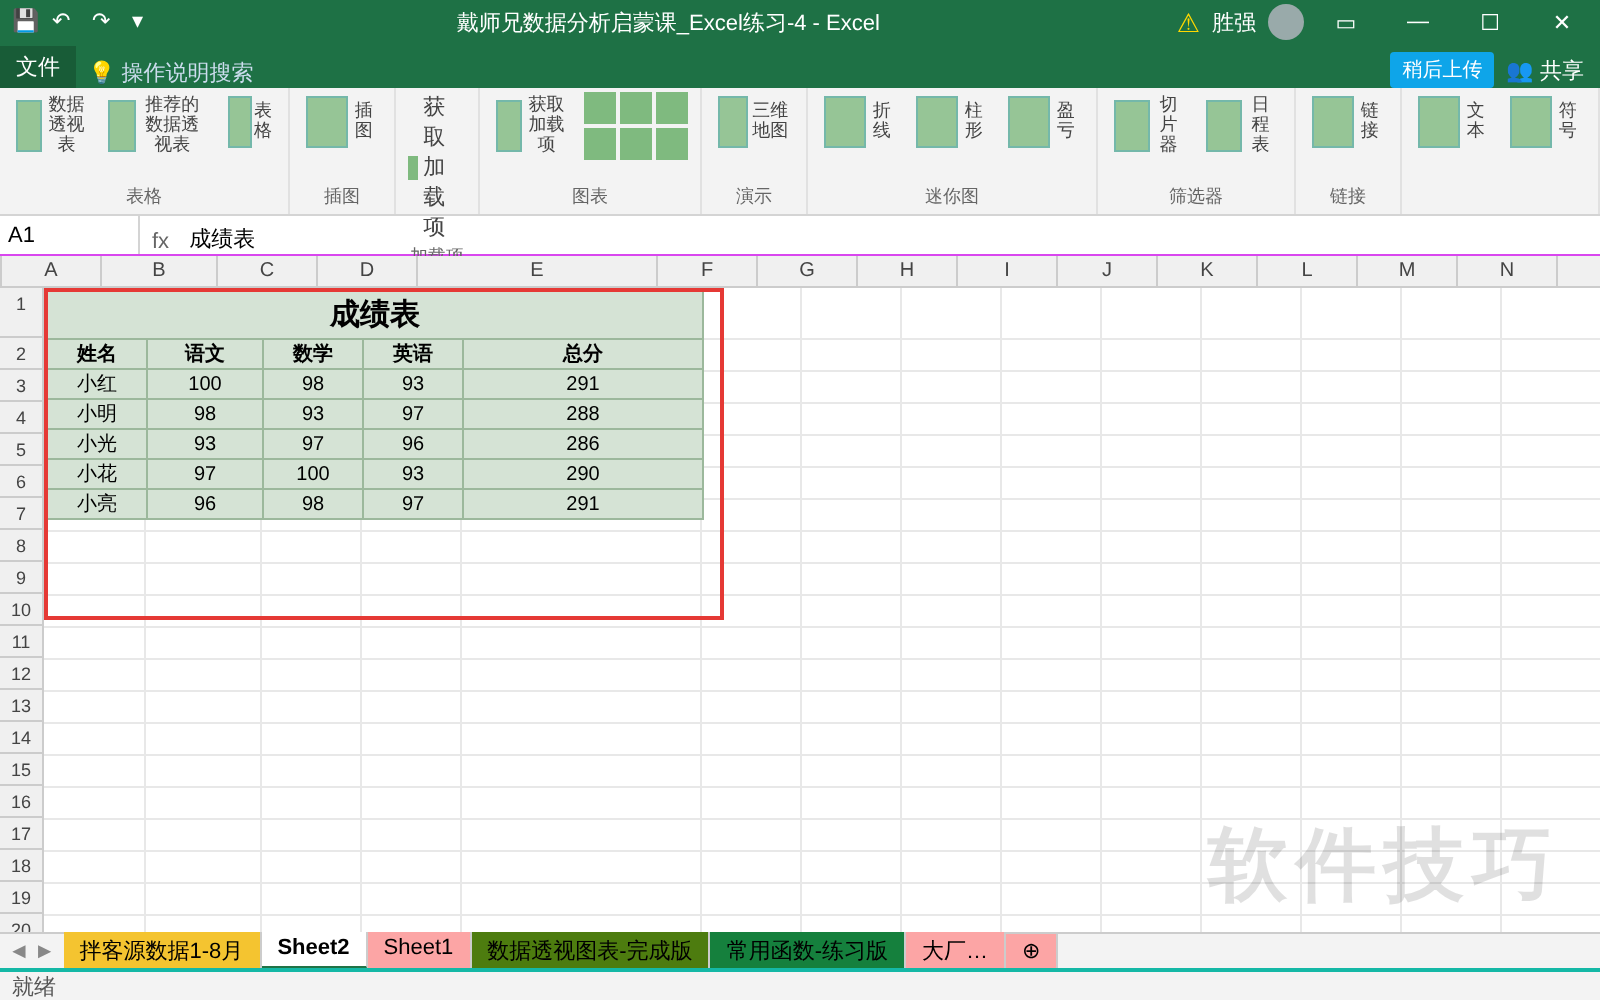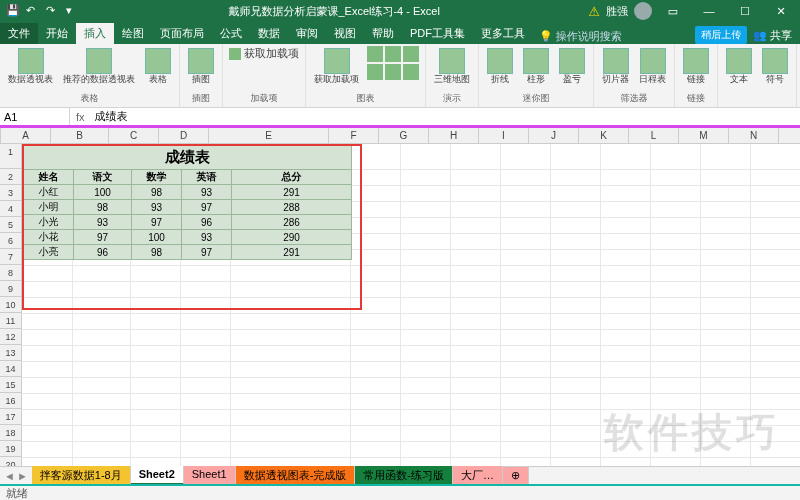--- a/index.html
+++ b/index.html
@@ -16,28 +16,28 @@
 .tab{padding:3px 8px;cursor:pointer}
 .tab.active{background:#f3f3f3;color:#217346}
 .tab.file{background:#185c37}
 .tabs .tell{margin-left:6px;color:#cde;display:flex;align-items:center;gap:3px}
 .tabs .sharebox{margin-left:auto;display:flex;align-items:center;gap:6px;padding-right:8px}
 .upload{background:#0ea5e9;padding:2px 6px;border-radius:2px;font-size:10px}
 .ribbon{height:64px;background:#f3f3f3;border-bottom:1px solid #d4d4d4;display:flex;font-size:10px;color:#444}
 .rgroup{border-right:1px solid #e1e1e1;padding:2px 6px;display:flex;flex-direction:column;align-items:center;justify-content:space-between}
 .rgroup .icons{display:flex;gap:6px;align-items:flex-start;flex:1}
 .rgroup .lbl{font-size:9px;color:#666;padding-top:1px}
-.rbtn{display:flex;flex-direction:column;align-items:center;gap:1px;padding:2px;min-width:24px}
+.rbtn{display:flex;flex-direction:row;align-items:center;gap:1px;padding:2px;min-width:24px}
 .rbtn .ic{width:20px;height:20px;background:#7fba7f;border:1px solid #5a9;opacity:.8}
 .rbtn.big .ic{width:26px;height:26px}
 .rbtn .txt{font-size:9px;text-align:center;line-height:1.1}
 .mini{display:flex;flex-direction:column;gap:2px}
 .mini .mrow{display:flex;align-items:center;gap:3px;font-size:9px}
 .mini .mic{width:12px;height:12px;background:#7fba7f}
-.fbar{height:20px;background:#fff;border-bottom:3px solid #d946ef;display:flex;align-items:center;font-size:10px}
+.fbar{height:20px;background:#fff;border-bottom:1px solid #d946ef;display:flex;align-items:flex-end;font-size:10px}
 .namebox{width:70px;border-right:1px solid #d4d4d4;padding:0 4px;height:100%;display:flex;align-items:center}
 .fx{padding:0 6px;color:#666}
 .fxinput{flex:1;padding:0 4px}
 .grid{position:relative;height:350px;background:#fff;overflow:hidden}
 .colhdr{display:flex;height:16px;background:#f0f0f0;border-bottom:1px solid #ccc}
 .corner{width:22px;border-right:1px solid #ccc;background:#e8e8e8}
 .ch{width:50px;border-right:1px solid #ccc;text-align:center;font-size:10px;color:#444;line-height:16px}
 .rows{display:flex}
 .rowhdrs{width:22px;background:#f0f0f0}
 .rh{height:16px;border-bottom:1px solid #ccc;border-right:1px solid #ccc;text-align:center;font-size:9px;color:#444;line-height:16px}
@@ -47,21 +47,21 @@
 .datatable .title{font-size:15px;font-weight:bold;height:24px}
 .datatable .hdr td{font-weight:bold}
 .gridlines{position:absolute;left:22px;top:16px;right:0;bottom:0}
 .gl-v{position:absolute;top:0;bottom:0;width:1px;background:#e8e8e8}
 .gl-h{position:absolute;left:0;right:0;height:1px;background:#e8e8e8}
 .sheettabs{position:absolute;bottom:16px;left:0;right:0;height:18px;background:#f3f3f3;border-top:1px solid #ccc;display:flex;align-items:center;font-size:10px}
 .stnav{display:flex;gap:2px;padding:0 4px;color:#888}
 .stab{padding:2px 8px;border-right:1px solid #ccc;background:#fca5a5;cursor:pointer}
 .stab.active{background:#fff;border-bottom:2px solid #217346;font-weight:bold}
 .stab.c1{background:#f4c430}
-.stab.c2{background:#f97316}
+.stab.c2{background:#4d7c0f}
 .stab.c3{background:#f4a460}
 .stab.c4{background:#15803d}
 .statusbar{position:absolute;bottom:0;left:0;right:0;height:16px;background:#f3f3f3;border-top:2px solid #14b8a6;display:flex;align-items:center;font-size:9px;color:#555;padding:0 6px}
 .statusbar .sp{flex:1}
 .watermark{position:absolute;right:20px;bottom:40px;font-size:40px;color:rgba(0,0,0,.12);font-weight:bold;z-index:10;letter-spacing:4px}
 </style>
 </head>
 <body>
 
 <div class="titlebar">
@@ -78,33 +78,20 @@
     <span class="avatar"></span>
     <span class="wbtn">▭</span>
     <span class="wbtn">—</span>
     <span class="wbtn">☐</span>
     <span class="wbtn">✕</span>
   </div>
 </div>
 
 <div class="tabs">
   <div class="tab file">文件</div>
-  <div id="tabrow" style="display: flex;">
-      <div class="tab">开始</div>
-      <div class="tab active">插入</div>
-      <div class="tab">绘图</div>
-      <div class="tab">页面布局</div>
-      <div class="tab">公式</div>
-      <div class="tab">数据</div>
-      <div class="tab">审阅</div>
-      <div class="tab">视图</div>
-      <div class="tab">帮助</div>
-      <div class="tab">PDF工具集</div>
-      <div class="tab">更多工具</div>
-    </div>
   <div class="tell">
       <span>💡</span>
       <span>操作说明搜索</span>
     </div>
   <div class="sharebox">
     <span class="upload">稍后上传</span>
     <span>👥 <span>共享</span></span>
   </div>
 </div>
 

